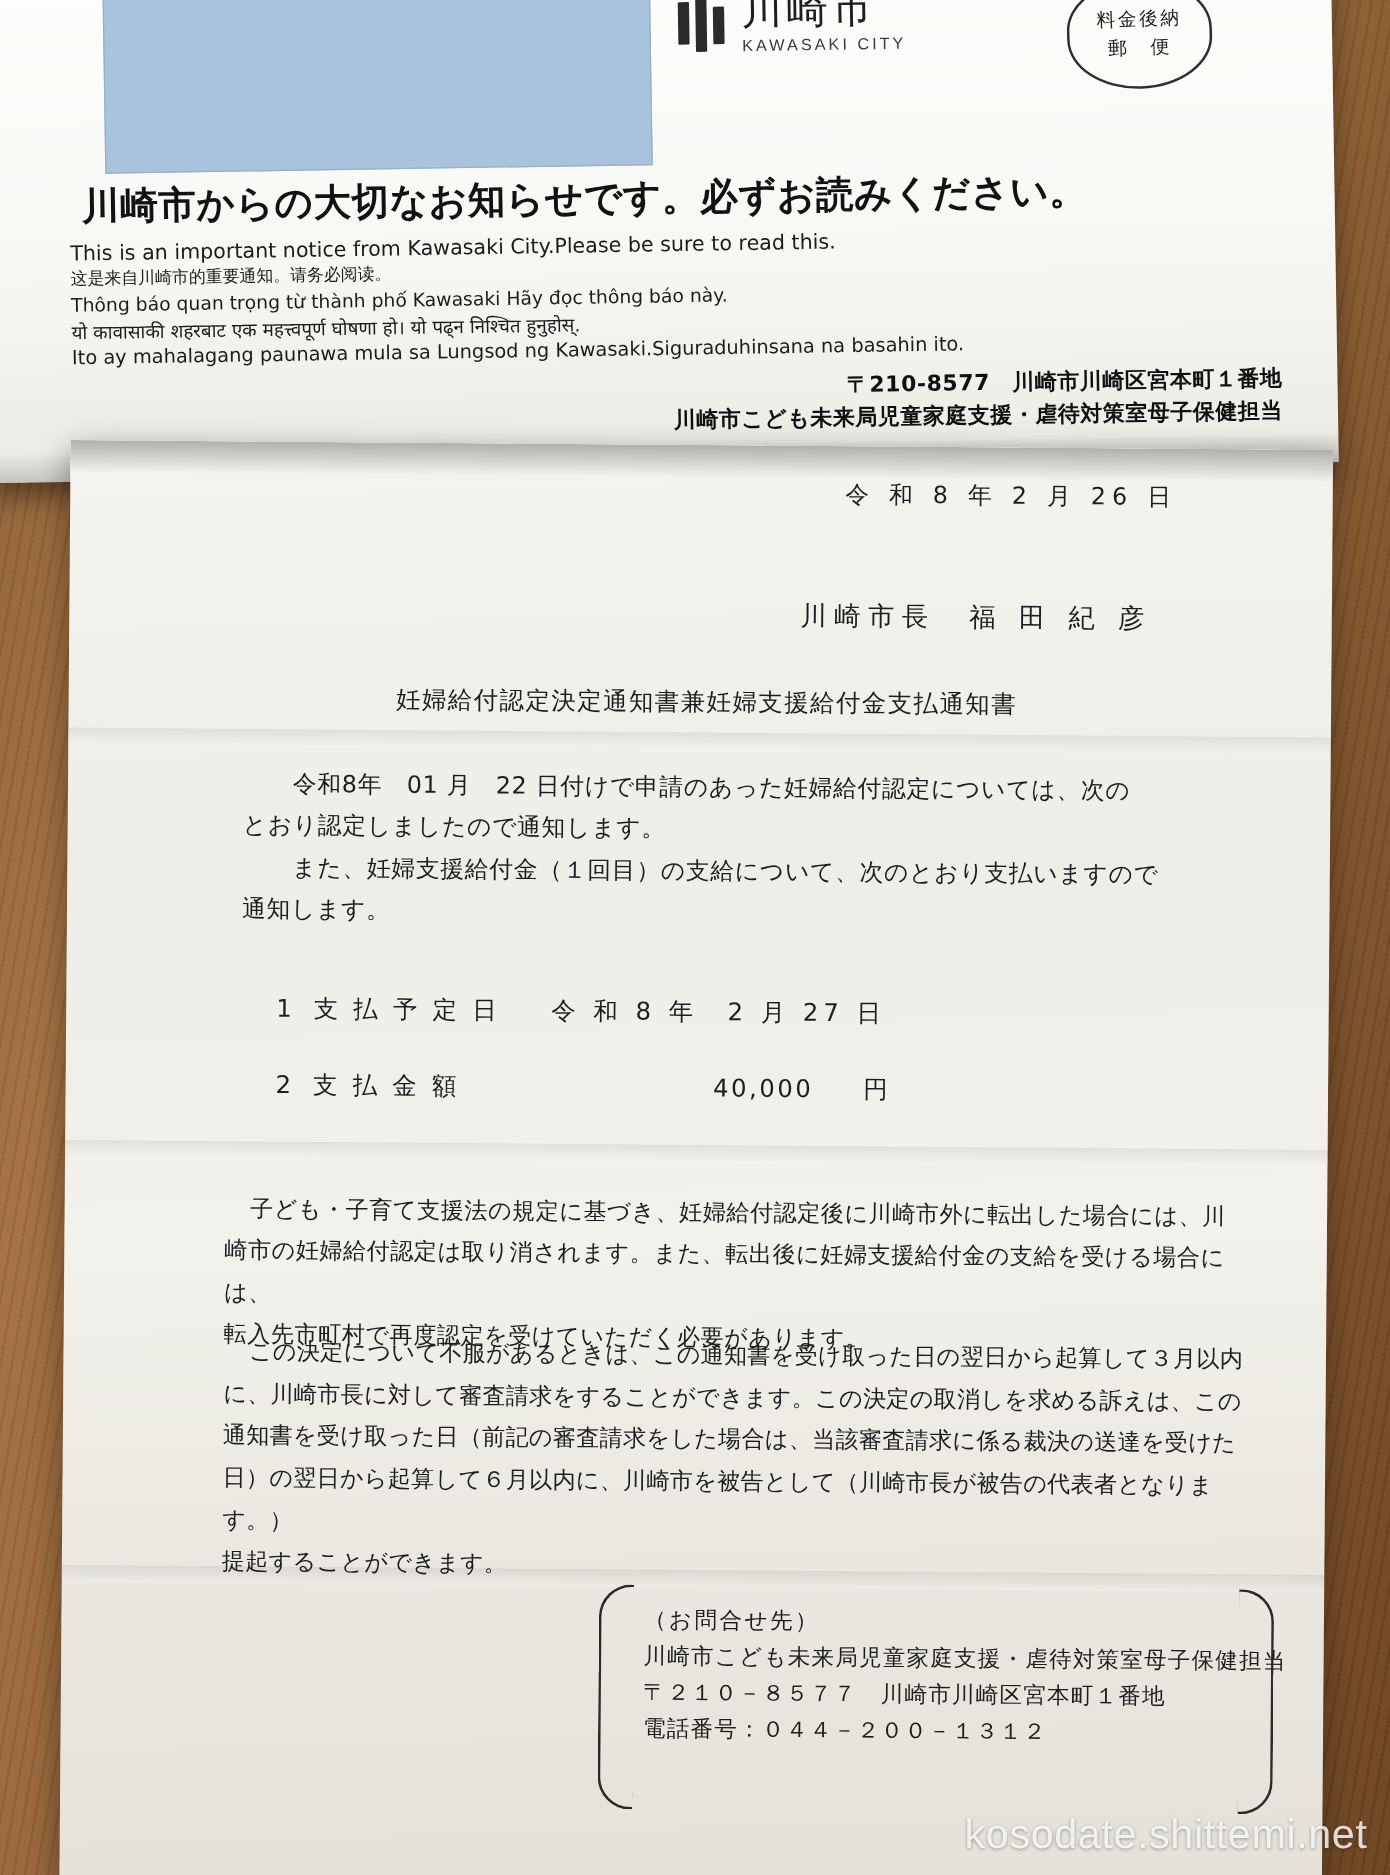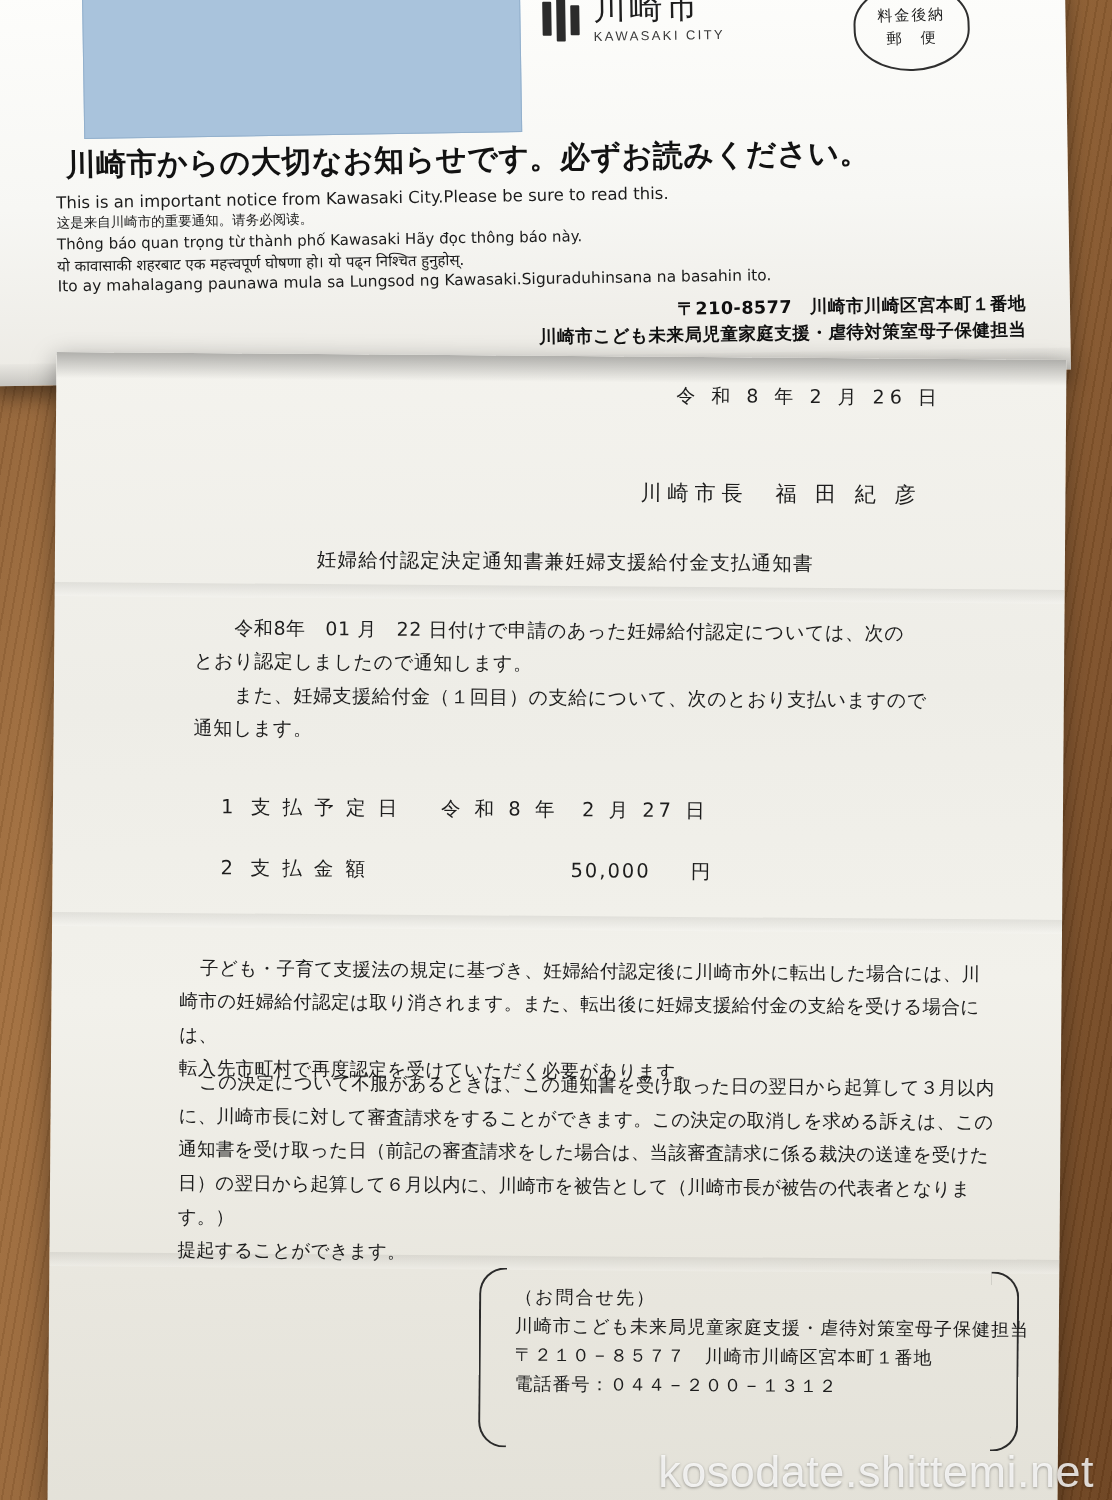--- a/index.html
+++ b/index.html
@@ -297,22 +297,22 @@
     letter-spacing: 1px;
     line-height: 1.62;
     white-space: nowrap;
   }
   .contact .inner div.head { letter-spacing: 2px; }
 
   
   .watermark {
     position: absolute;
     right: 18px;
-    bottom: 2px;
-    font-size: 45px;
+    bottom: 14px;
+    font-size: 33px;
     color: rgba(255,255,255,0.82);
     letter-spacing: 0.5px;
     font-family: "Liberation Sans", sans-serif;
     text-shadow: 0 1px 3px rgba(0,0,0,0.35);
   }
 
   .shadow-edge {
     position: absolute;
     left: 0; right: 0; top: 0;
     height: 26px;
@@ -382,21 +382,21 @@
   <div class="ltr-items">
     <div class="row">
       <span class="no">1</span>
       <span class="lbl">支 払 予 定 日</span>
       <span class="val">令 和 8 年　2 月 27 日</span>
     </div>
     <div class="row">
       <span class="no">2</span>
       <span class="lbl">支 払 金 額</span>
       <span class="val amount">
-        <span>50,000</span><span class="yen">円</span>
+        <span>40,000</span><span class="yen">円</span>
       </span>
     </div>
   </div>
 
   <div class="ltr-note1">
     <p class="ind">子ども・子育て支援法の規定に基づき、妊婦給付認定後に川崎市外に転出した場合には、川</p>
     <p>崎市の妊婦給付認定は取り消されます。また、転出後に妊婦支援給付金の支給を受ける場合には、</p>
     <p>転入先市町村で再度認定を受けていただく必要があります。</p>
   </div>
 

